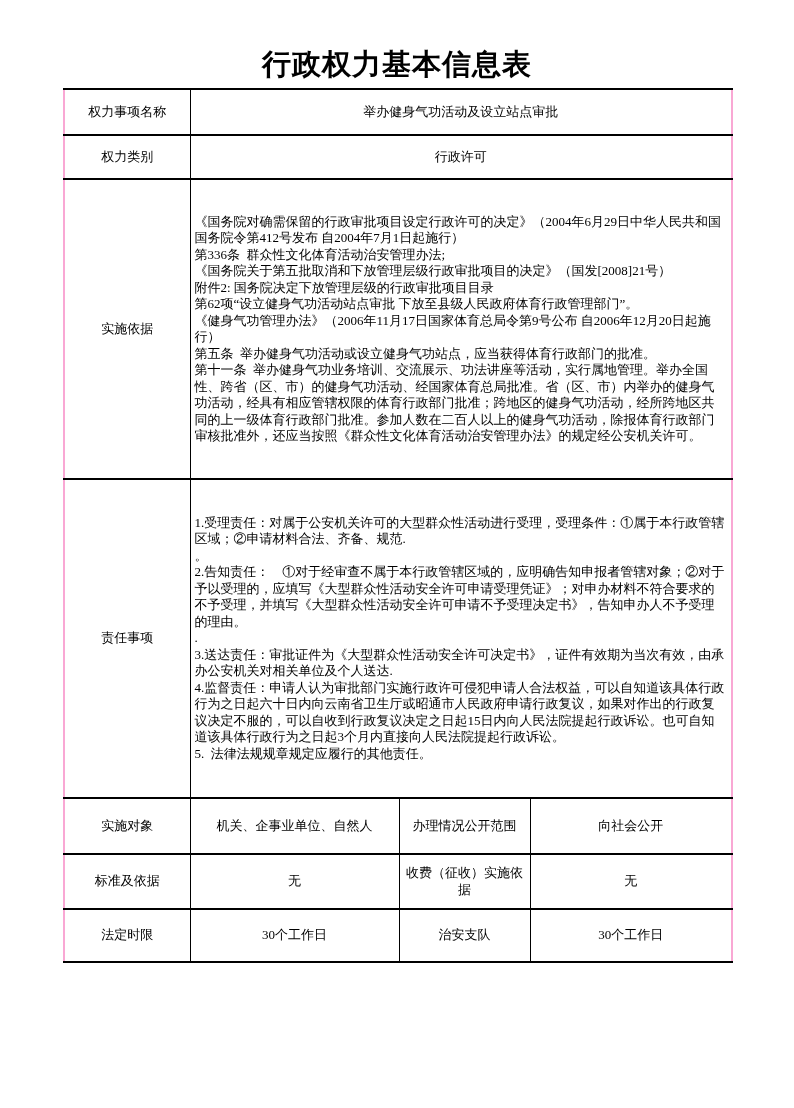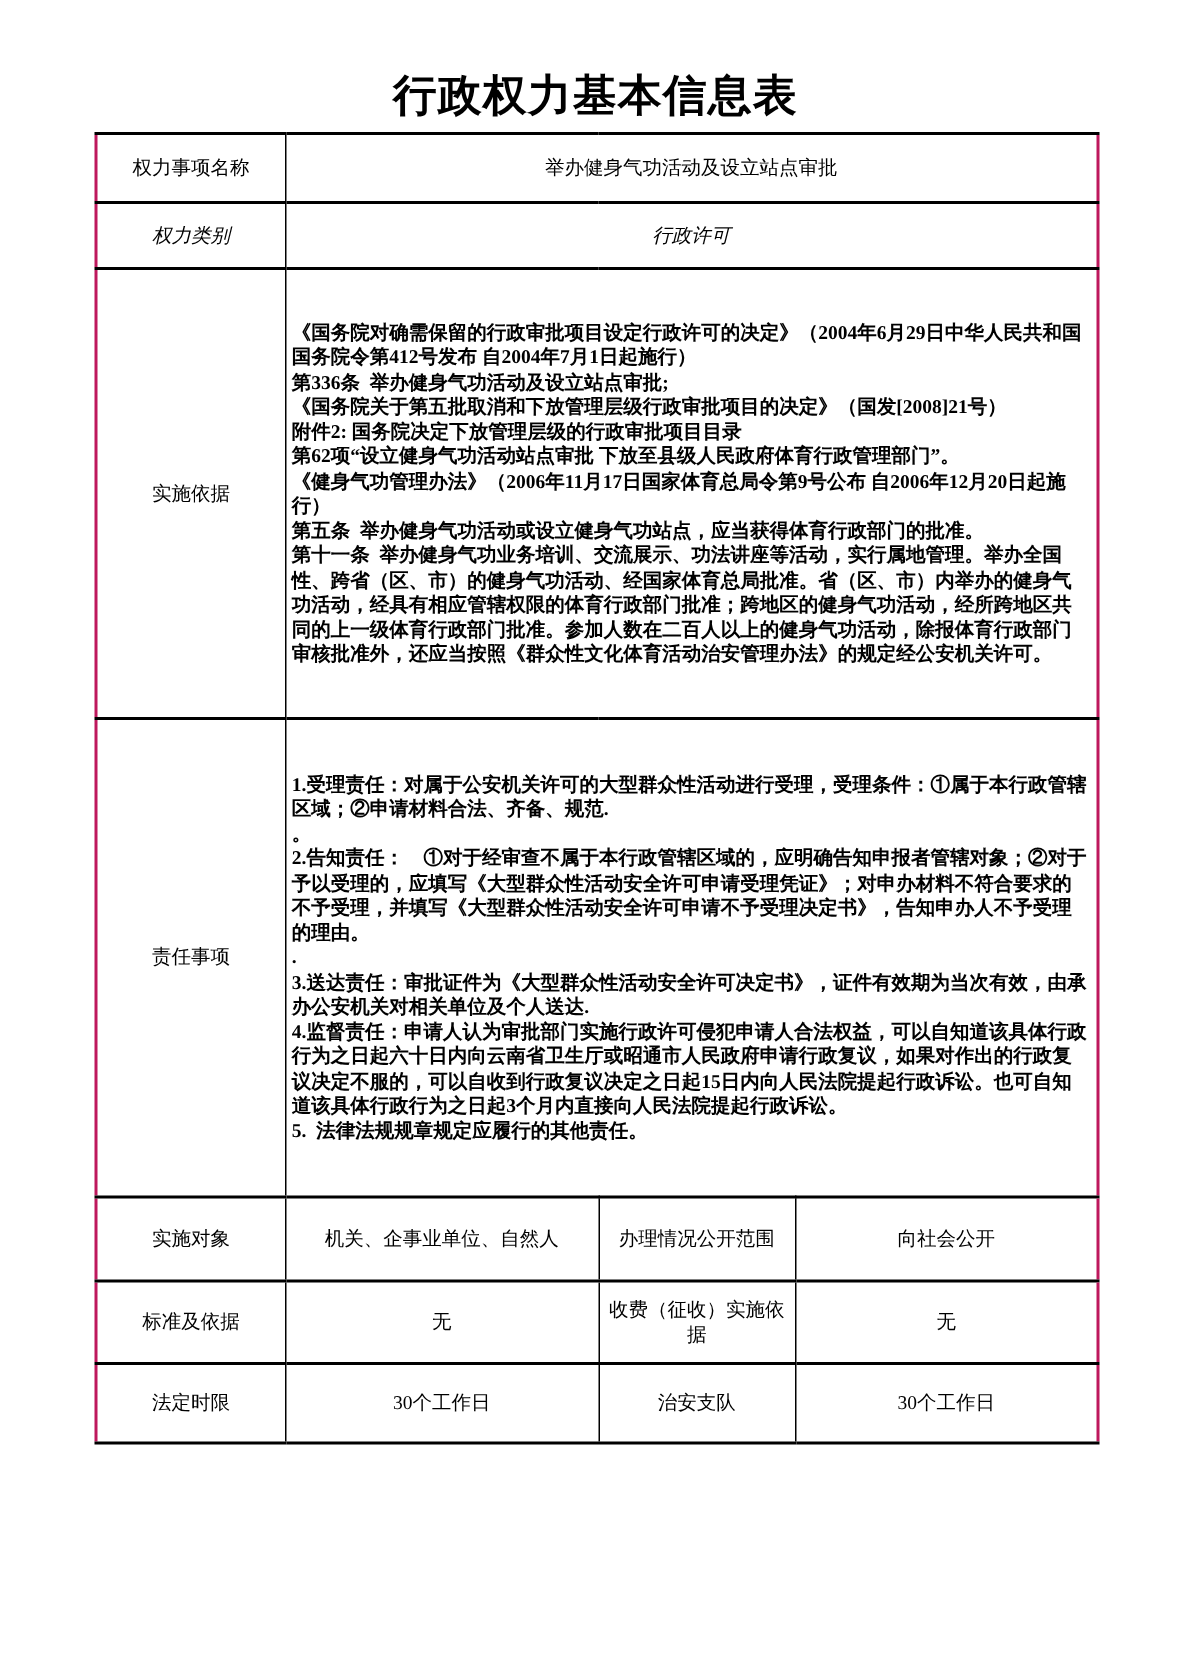--- a/index.html
+++ b/index.html
@@ -27,21 +27,21 @@
     font-weight: bold;
     letter-spacing: 1px;
   }
   table.info-table {
     position: absolute;
     top: 88px;
     left: 63px;
     width: 668px;
     border-collapse: collapse;
     table-layout: fixed;
-    border: 2px solid #be185d;
+    border: 2px solid #f9a8d4;
   }
   table.info-table td {
     border-left: 1px solid #000000;
     border-right: 1px solid #000000;
     border-top: 2px solid #000000;
     border-bottom: 2px solid #000000;
     font-size: 13px;
     line-height: 16.5px;
     vertical-align: middle;
     padding: 2px 4px;
@@ -51,24 +51,23 @@
   .lbl, .val {
     text-align: center;
   }
   .block {
     text-align: left;
     padding: 2px 6px;
   }
   .para {
     white-space: pre-wrap;
     margin: 0;
-    font-weight: bold;
   }
   tr.h-r1 { height: 46px; }
-  tr.h-r2 { height: 44px; font-style: italic; }
+  tr.h-r2 { height: 44px; }
   tr.h-basis { height: 300px; }
   tr.h-duty { height: 319px; }
   tr.h-g1 { height: 55px; }
   tr.h-g2 { height: 56px; }
   tr.h-g3 { height: 55px; }
   tr.h-g4 { height: 53px; }
 </style>
 </head>
 <body>
 
@@ -92,21 +91,21 @@
 
     <tr class="h-r2">
       <td class="lbl">权力类别</td>
       <td class="val" colspan="3">行政许可</td>
     </tr>
 
     <tr class="h-basis">
       <td class="lbl">实施依据</td>
       <td class="block" colspan="3">
             <div class="para">《国务院对确需保留的行政审批项目设定行政许可的决定》（2004年6月29日中华人民共和国国务院令第412号发布 自2004年7月1日起施行）</div>
-            <div class="para">第336条  举办健身气功活动及设立站点审批;</div>
+            <div class="para">第336条  群众性文化体育活动治安管理办法;</div>
             <div class="para">《国务院关于第五批取消和下放管理层级行政审批项目的决定》（国发[2008]21号）</div>
             <div class="para">附件2: 国务院决定下放管理层级的行政审批项目目录</div>
             <div class="para">第62项“设立健身气功活动站点审批 下放至县级人民政府体育行政管理部门”。</div>
             <div class="para">《健身气功管理办法》（2006年11月17日国家体育总局令第9号公布 自2006年12月20日起施行）</div>
             <div class="para">第五条  举办健身气功活动或设立健身气功站点，应当获得体育行政部门的批准。</div>
             <div class="para">第十一条  举办健身气功业务培训、交流展示、功法讲座等活动，实行属地管理。举办全国性、跨省（区、市）的健身气功活动、经国家体育总局批准。省（区、市）内举办的健身气功活动，经具有相应管辖权限的体育行政部门批准；跨地区的健身气功活动，经所跨地区共同的上一级体育行政部门批准。参加人数在二百人以上的健身气功活动，除报体育行政部门审核批准外，还应当按照《群众性文化体育活动治安管理办法》的规定经公安机关许可。</div>
           </td>
     </tr>
 
     <tr class="h-duty">

